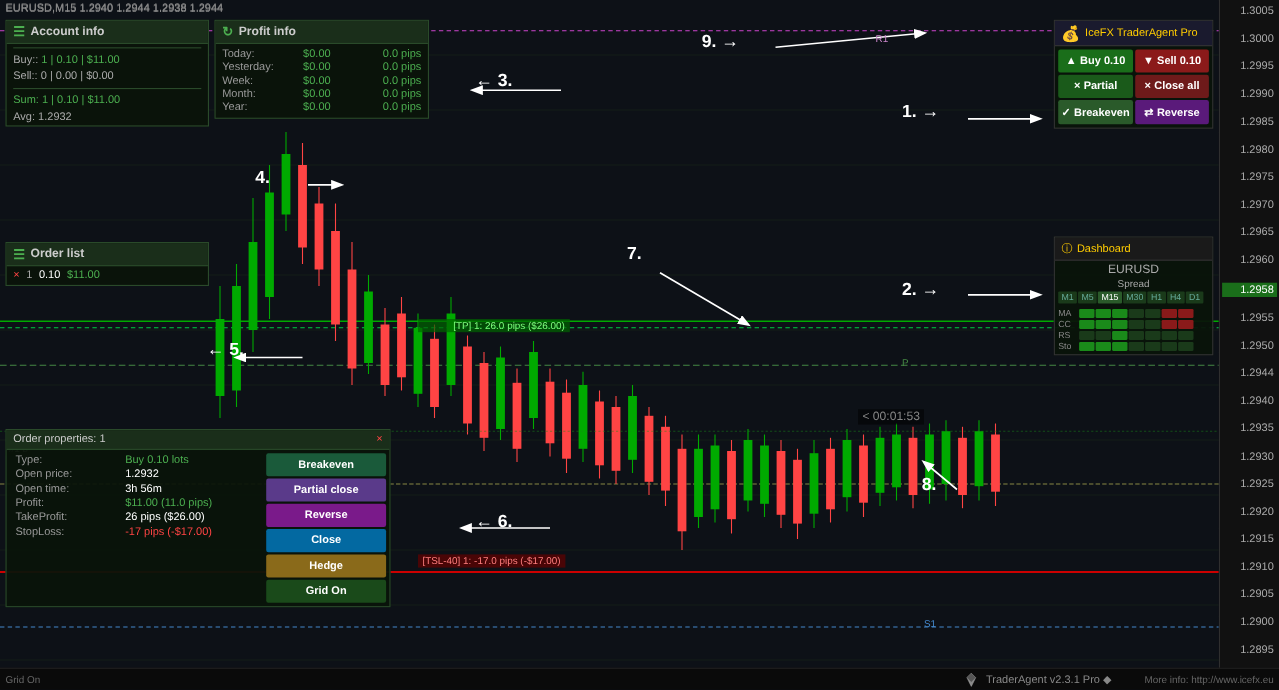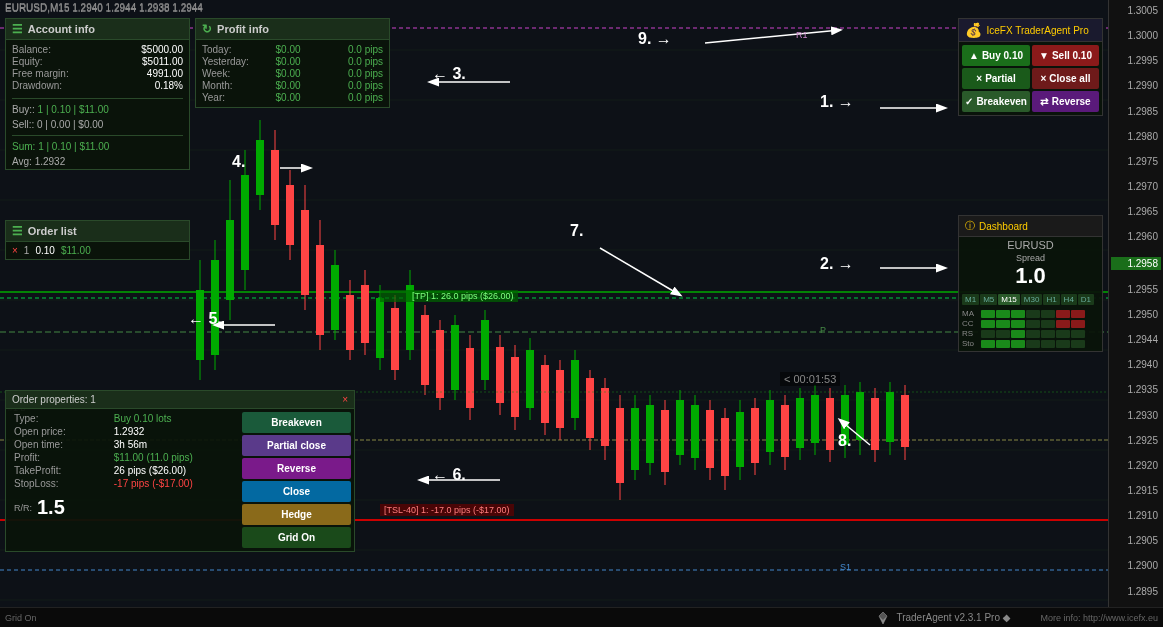--- a/index.html
+++ b/index.html
@@ -661,30 +661,20 @@
   <div style="position:absolute; left:820px; top:325px; font-size:9px; color:#448844; z-index:6;">P</div>
   <div class="timer-label" style="left:780px; top:372px;">&lt; 00:01:53</div>
 
   <div class="trade-marker" style="left:5px; top:402px;">#1 b</div>
 
   <div class="account-panel">
     <div class="panel-header">
       <span class="icon">☰</span>
       <span>Account info</span>
     </div>
-    <div class="account-grid">
-      <span class="label">Balance:</span>
-      <span class="value">$5000.00</span>
-      <span class="label">Equity:</span>
-      <span class="value">$5011.00</span>
-      <span class="label">Free margin:</span>
-      <span class="value">4991.00</span>
-      <span class="label">Drawdown:</span>
-      <span class="value">0.18%</span>
-    </div>
     <hr class="account-divider">
     <div class="account-trade-info">
       <span>Buy:</span>: <span class="green">1 | 0.10 | $11.00</span>
     </div>
     <div class="account-trade-info">
       <span>Sell:</span>: <span>0 | 0.00 | $0.00</span>
     </div>
     <hr class="account-divider">
     <div class="account-trade-info sum-line">
       <span style="color:#4CAF50;">Sum:</span> <span style="color:#4CAF50;">1 | 0.10 | $11.00</span>
@@ -764,21 +754,20 @@
     </div>
   </div>
 
   <div class="dashboard-panel">
     <div class="dashboard-header">
       <span>ⓘ</span>
       <span>Dashboard</span>
     </div>
     <div class="dashboard-symbol">EURUSD</div>
     <div class="dashboard-spread-label">Spread</div>
-    <div class="dashboard-spread-value">1.0</div>
     <div class="timeframe-row">
       <button class="tf-btn">M1</button>
       <button class="tf-btn">M5</button>
       <button class="tf-btn active">M15</button>
       <button class="tf-btn">M30</button>
       <button class="tf-btn">H1</button>
       <button class="tf-btn">H4</button>
       <button class="tf-btn">D1</button>
     </div>
     <div class="signal-rows">
@@ -841,24 +830,20 @@
             <span class="props-label">Open time:</span>
             <span class="props-value">3h 56m</span>
             <span class="props-label">Profit:</span>
             <span class="props-value green">$11.00 (11.0 pips)</span>
             <span class="props-label">TakeProfit:</span>
             <span class="props-value">26 pips ($26.00)</span>
             <span class="props-label">StopLoss:</span>
             <span class="props-value red">-17 pips (-$17.00)</span>
           </div>
         </div>
-        <div class="rr-section">
-          <span class="rr-label">R/R:</span>
-          <span class="rr-value">1.5</span>
-        </div>
       </div>
       <div class="order-props-buttons">
         <button class="op-btn op-breakeven">Breakeven</button>
         <button class="op-btn op-partial">Partial close</button>
         <button class="op-btn op-reverse">Reverse</button>
         <button class="op-btn op-close">Close</button>
         <button class="op-btn op-hedge">Hedge</button>
         <button class="op-btn op-gridon">Grid On</button>
       </div>
     </div>

